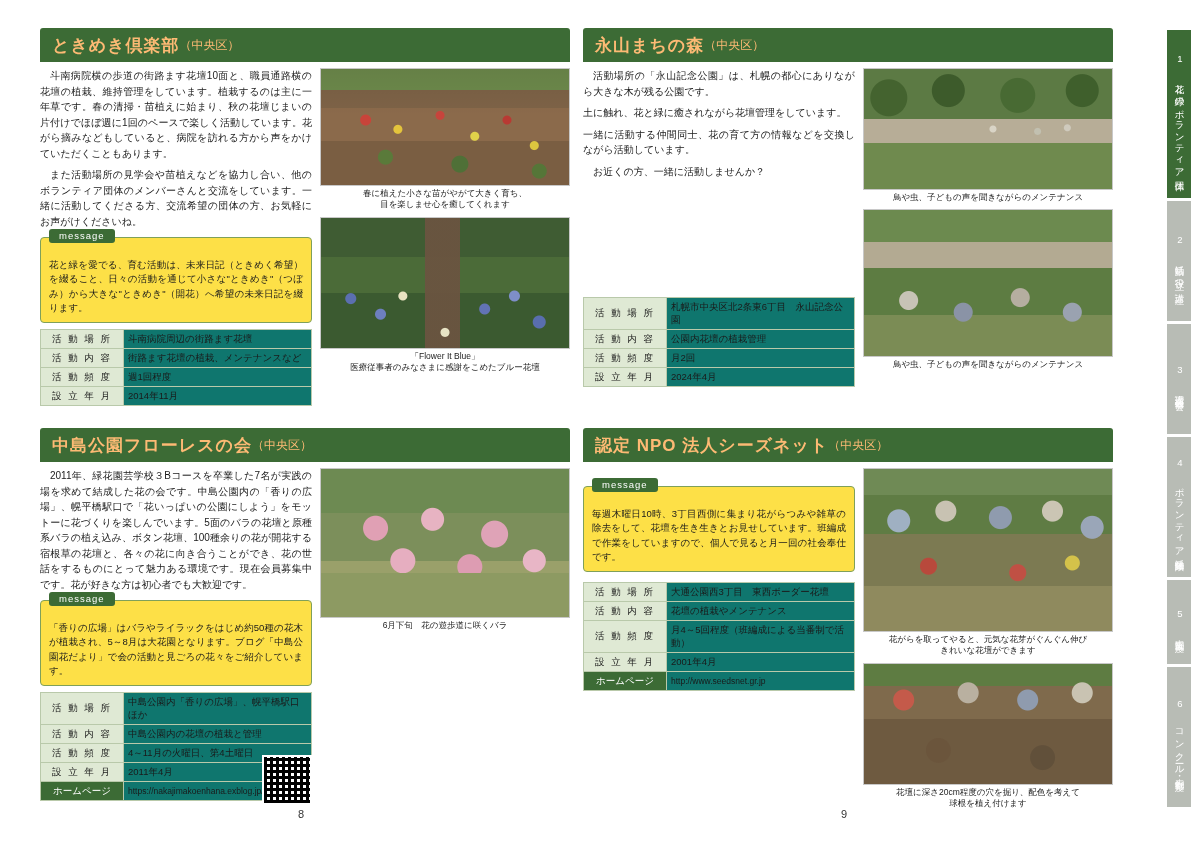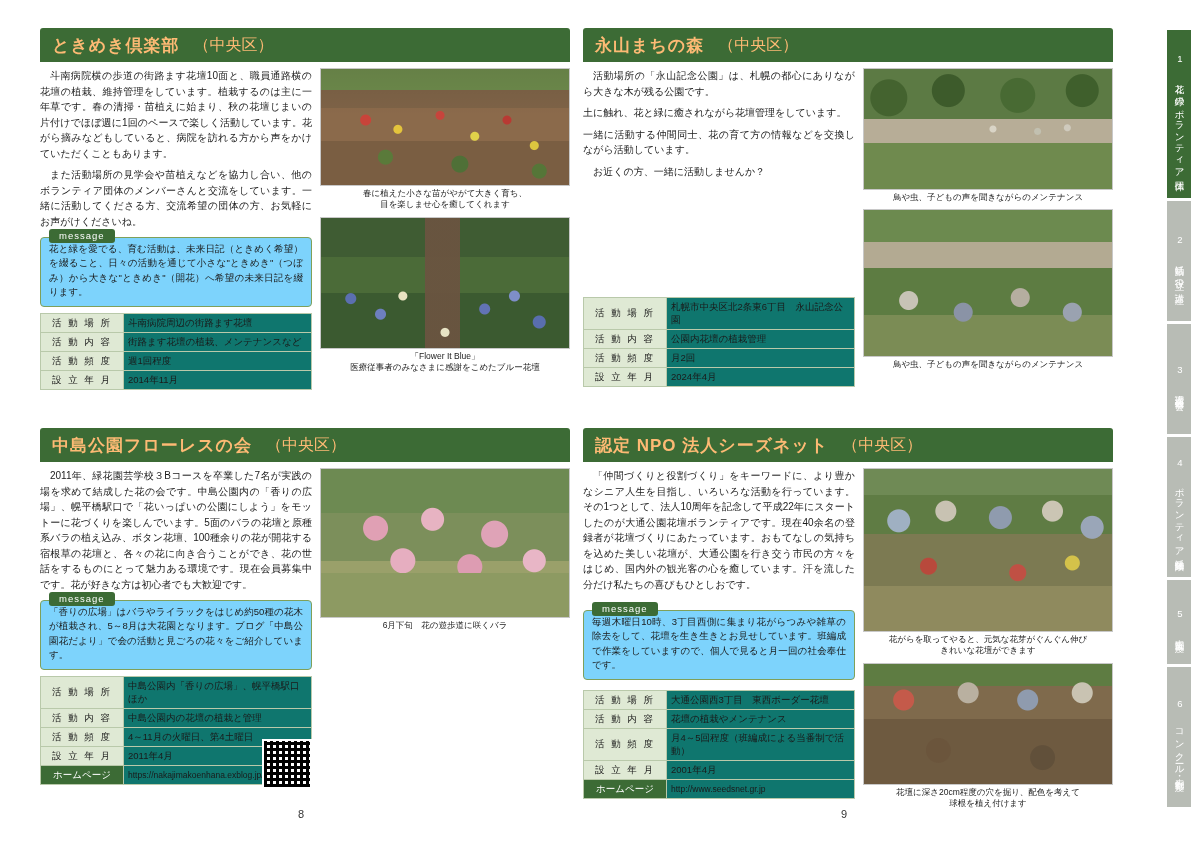--- a/index.html
+++ b/index.html
@@ -13,35 +13,35 @@
   .spread-right{position:absolute;left:583px;top:28px;width:530px;height:770px;}
 
   
   .article{position:absolute;width:530px;}
   .art-head{
     background:#3c6b35;color:#fdba74;border-radius:3px 3px 0 0;
     height:34px;display:flex;align-items:center;padding:0 12px;
     box-sizing:border-box;
   }
   .art-head .title{font-size:17px;font-weight:bold;letter-spacing:1px;}
-  .art-head .ward{font-size:16px;margin-left:14px;font-weight:normal;}
+  .art-head .ward{font-size:12px;font-weight:normal;}
   .art-body{display:flex;gap:8px;margin-top:6px;}
   .col-text{width:272px;}
   .col-photos{width:250px;}
 
   p.body{
     font-size:10px;line-height:1.55;margin:0 0 6px 0;text-align:justify;
     text-indent:1em;
   }
   p.body.noind{text-indent:0;}
 
   
   .message{
     position:relative;border:1px solid #7fa05a;border-radius:4px;
-    margin:8px 0 6px 0;padding:4px 8px 7px 8px;background:#7dd3fc;
+    margin:8px 0 6px 0;padding:20px 8px 7px 8px;background:#fde047;
   }
   .message .tag{
     position:absolute;top:-9px;left:8px;background:#3c6b35;color:#fff;
     font-size:9.5px;padding:1px 10px 2px 10px;border-radius:3px;letter-spacing:1px;
   }
   .message p{font-size:9.5px;line-height:1.5;margin:0;text-align:justify;}
 
   
   table.info{border-collapse:collapse;width:100%;margin-top:4px;}
   table.info td{
@@ -293,21 +293,20 @@
       </div>
     </div>
 
     <div class="article" style="top:400px;left:0;">
       <div class="art-head">
         <span class="title">認定 NPO 法人シーズネット</span>
         <span class="ward">（中央区）</span>
       </div>
       <div class="art-body">
         <div class="col-text">
-          <p class="body">「仲間づくりと役割づくり」をキーワードに、より豊かなシニア人生を目指し、いろいろな活動を行っています。その1つとして、法人10周年を記念して平成22年にスタートしたのが大通公園花壇ボランティアです。現在40余名の登録者が花壇づくりにあたっています。おもてなしの気持ちを込めた美しい花壇が、大通公園を行き交う市民の方々をはじめ、国内外の観光客の心を癒しています。汗を流した分だけ私たちの喜びもひとしおです。</p>
           <div class="message" style="margin-top:18px;">
             <span class="tag">message</span>
             <p>毎週木曜日10時、3丁目西側に集まり花がらつみや雑草の除去をして、花壇を生き生きとお見せしています。班編成で作業をしていますので、個人で見ると月一回の社会奉仕です。</p>
           </div>
           <table class="info" style="margin-top:10px;">
             <tbody>
                 <tr>
               <td class="k">活 動 場 所</td>
               <td class="v">大通公園西3丁目　東西ボーダー花壇</td>
             </tr>

